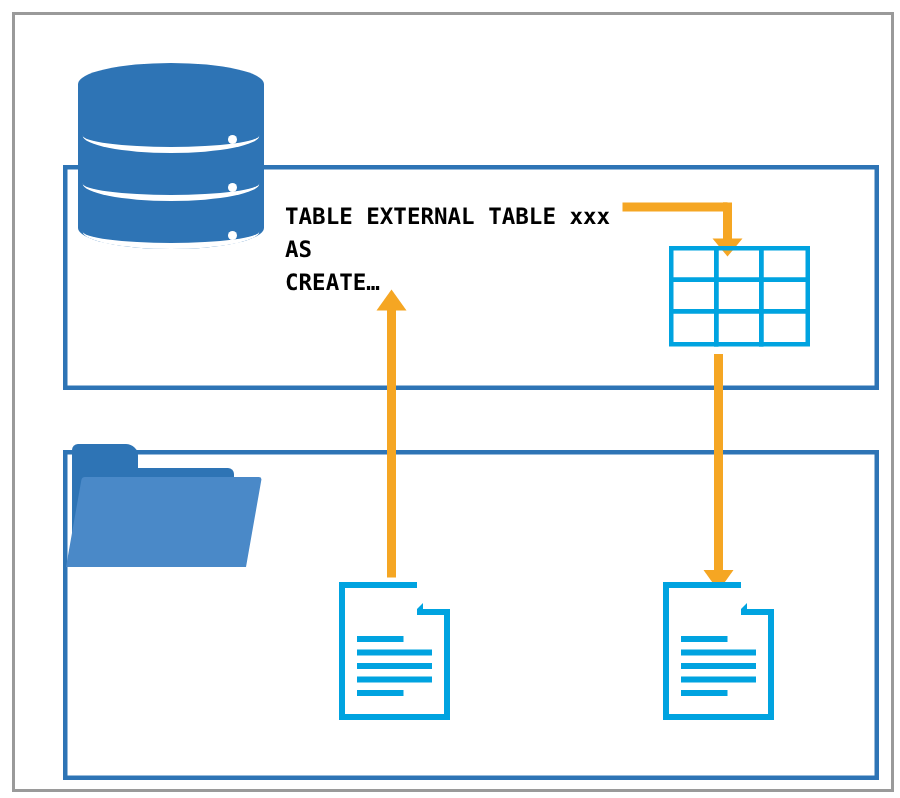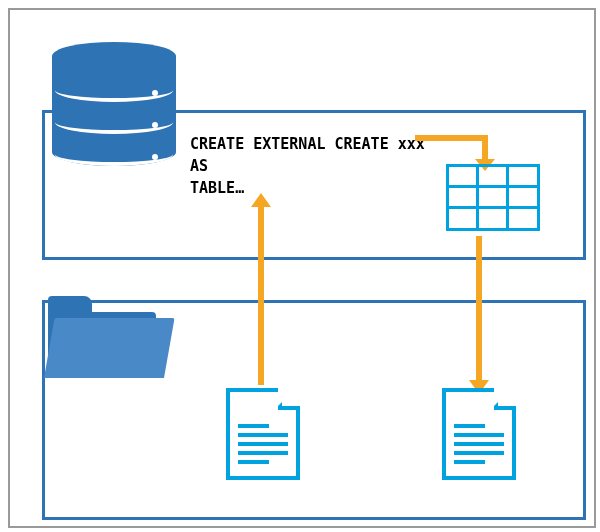--- a/index.html
+++ b/index.html
@@ -58,23 +58,23 @@
         <div class="dot d3"></div>
     </div>
   </div>
 
   <div class="folder">
     <div class="tab"></div>
     <div class="back"></div>
     <div class="front"></div>
   </div>
 
-  <div class="code"><span>CREATE EXTERNAL CREATE xxx</span>
+  <div class="code"><span>TABLE EXTERNAL TABLE xxx</span>
 <span>AS</span>
-<span>TABLE…</span></div>
+<span>CREATE…</span></div>
 
   <div class="arrow arr-r1"></div>
   <div class="arrow arr-r2"></div>
 
   <div class="grid">
     <div></div>
       <div></div>
       <div></div>
     <div></div>
       <div></div>

